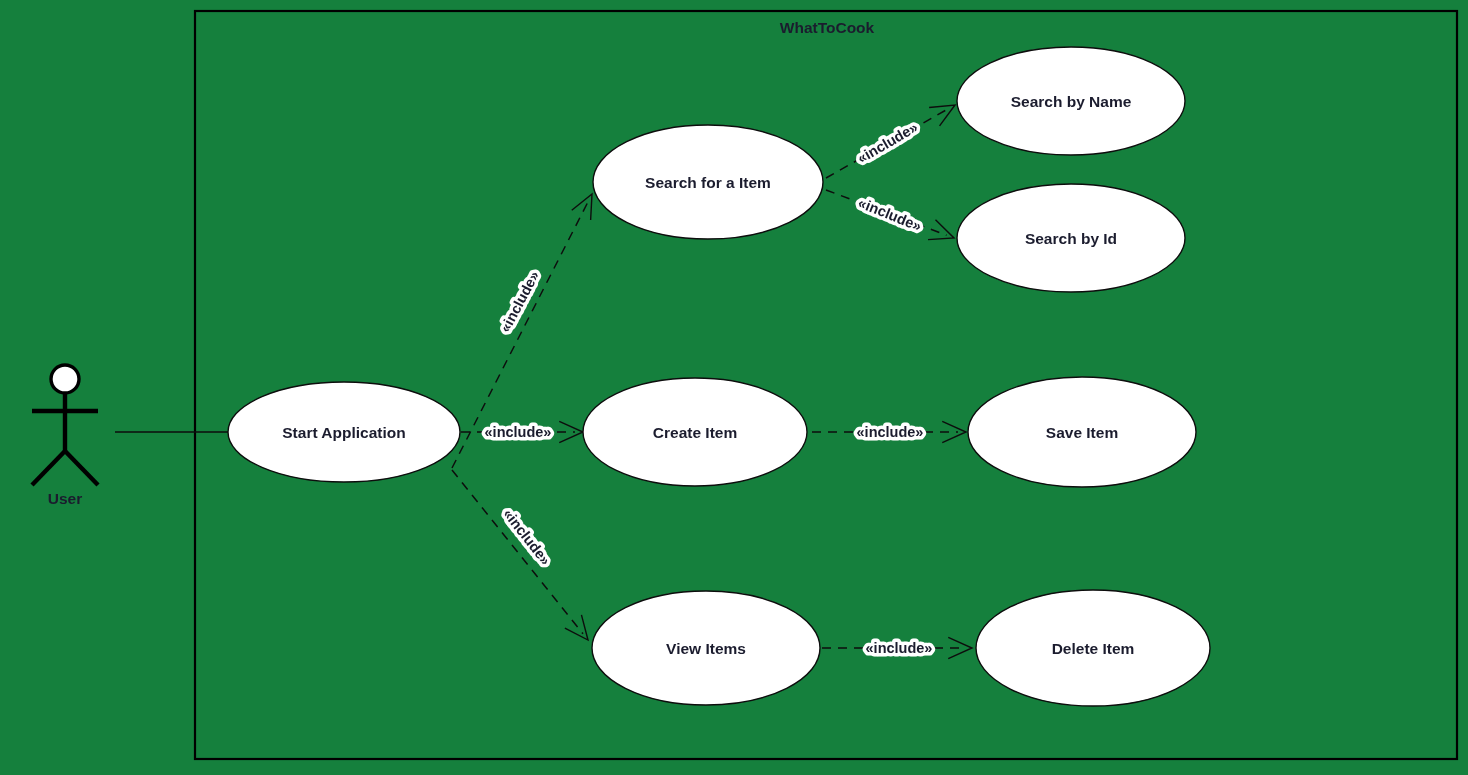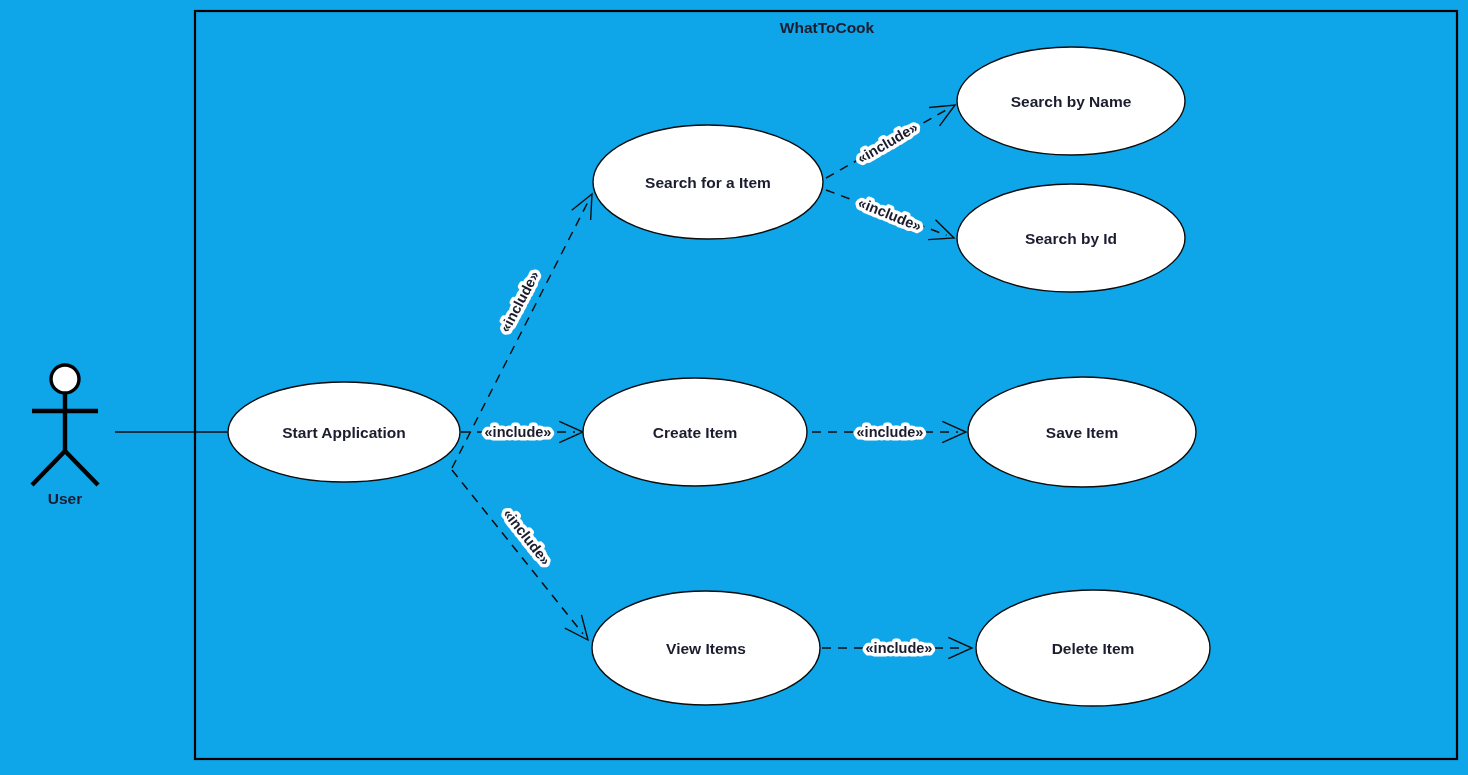--- a/index.html
+++ b/index.html
@@ -7,21 +7,21 @@
     padding: 0;
     background: #ffffff;
   }
   body {
     font-family: "Liberation Sans", sans-serif;
   }
   #canvas {
     position: relative;
     width: 1468px;
     height: 775px;
-    background: #0ea5e9;
+    background: #15803d;
     overflow: hidden;
   }
   #diagram-svg {
     position: absolute;
     top: 0;
     left: 0;
     width: 1468px;
     height: 775px;
   }
   .uc-label {

